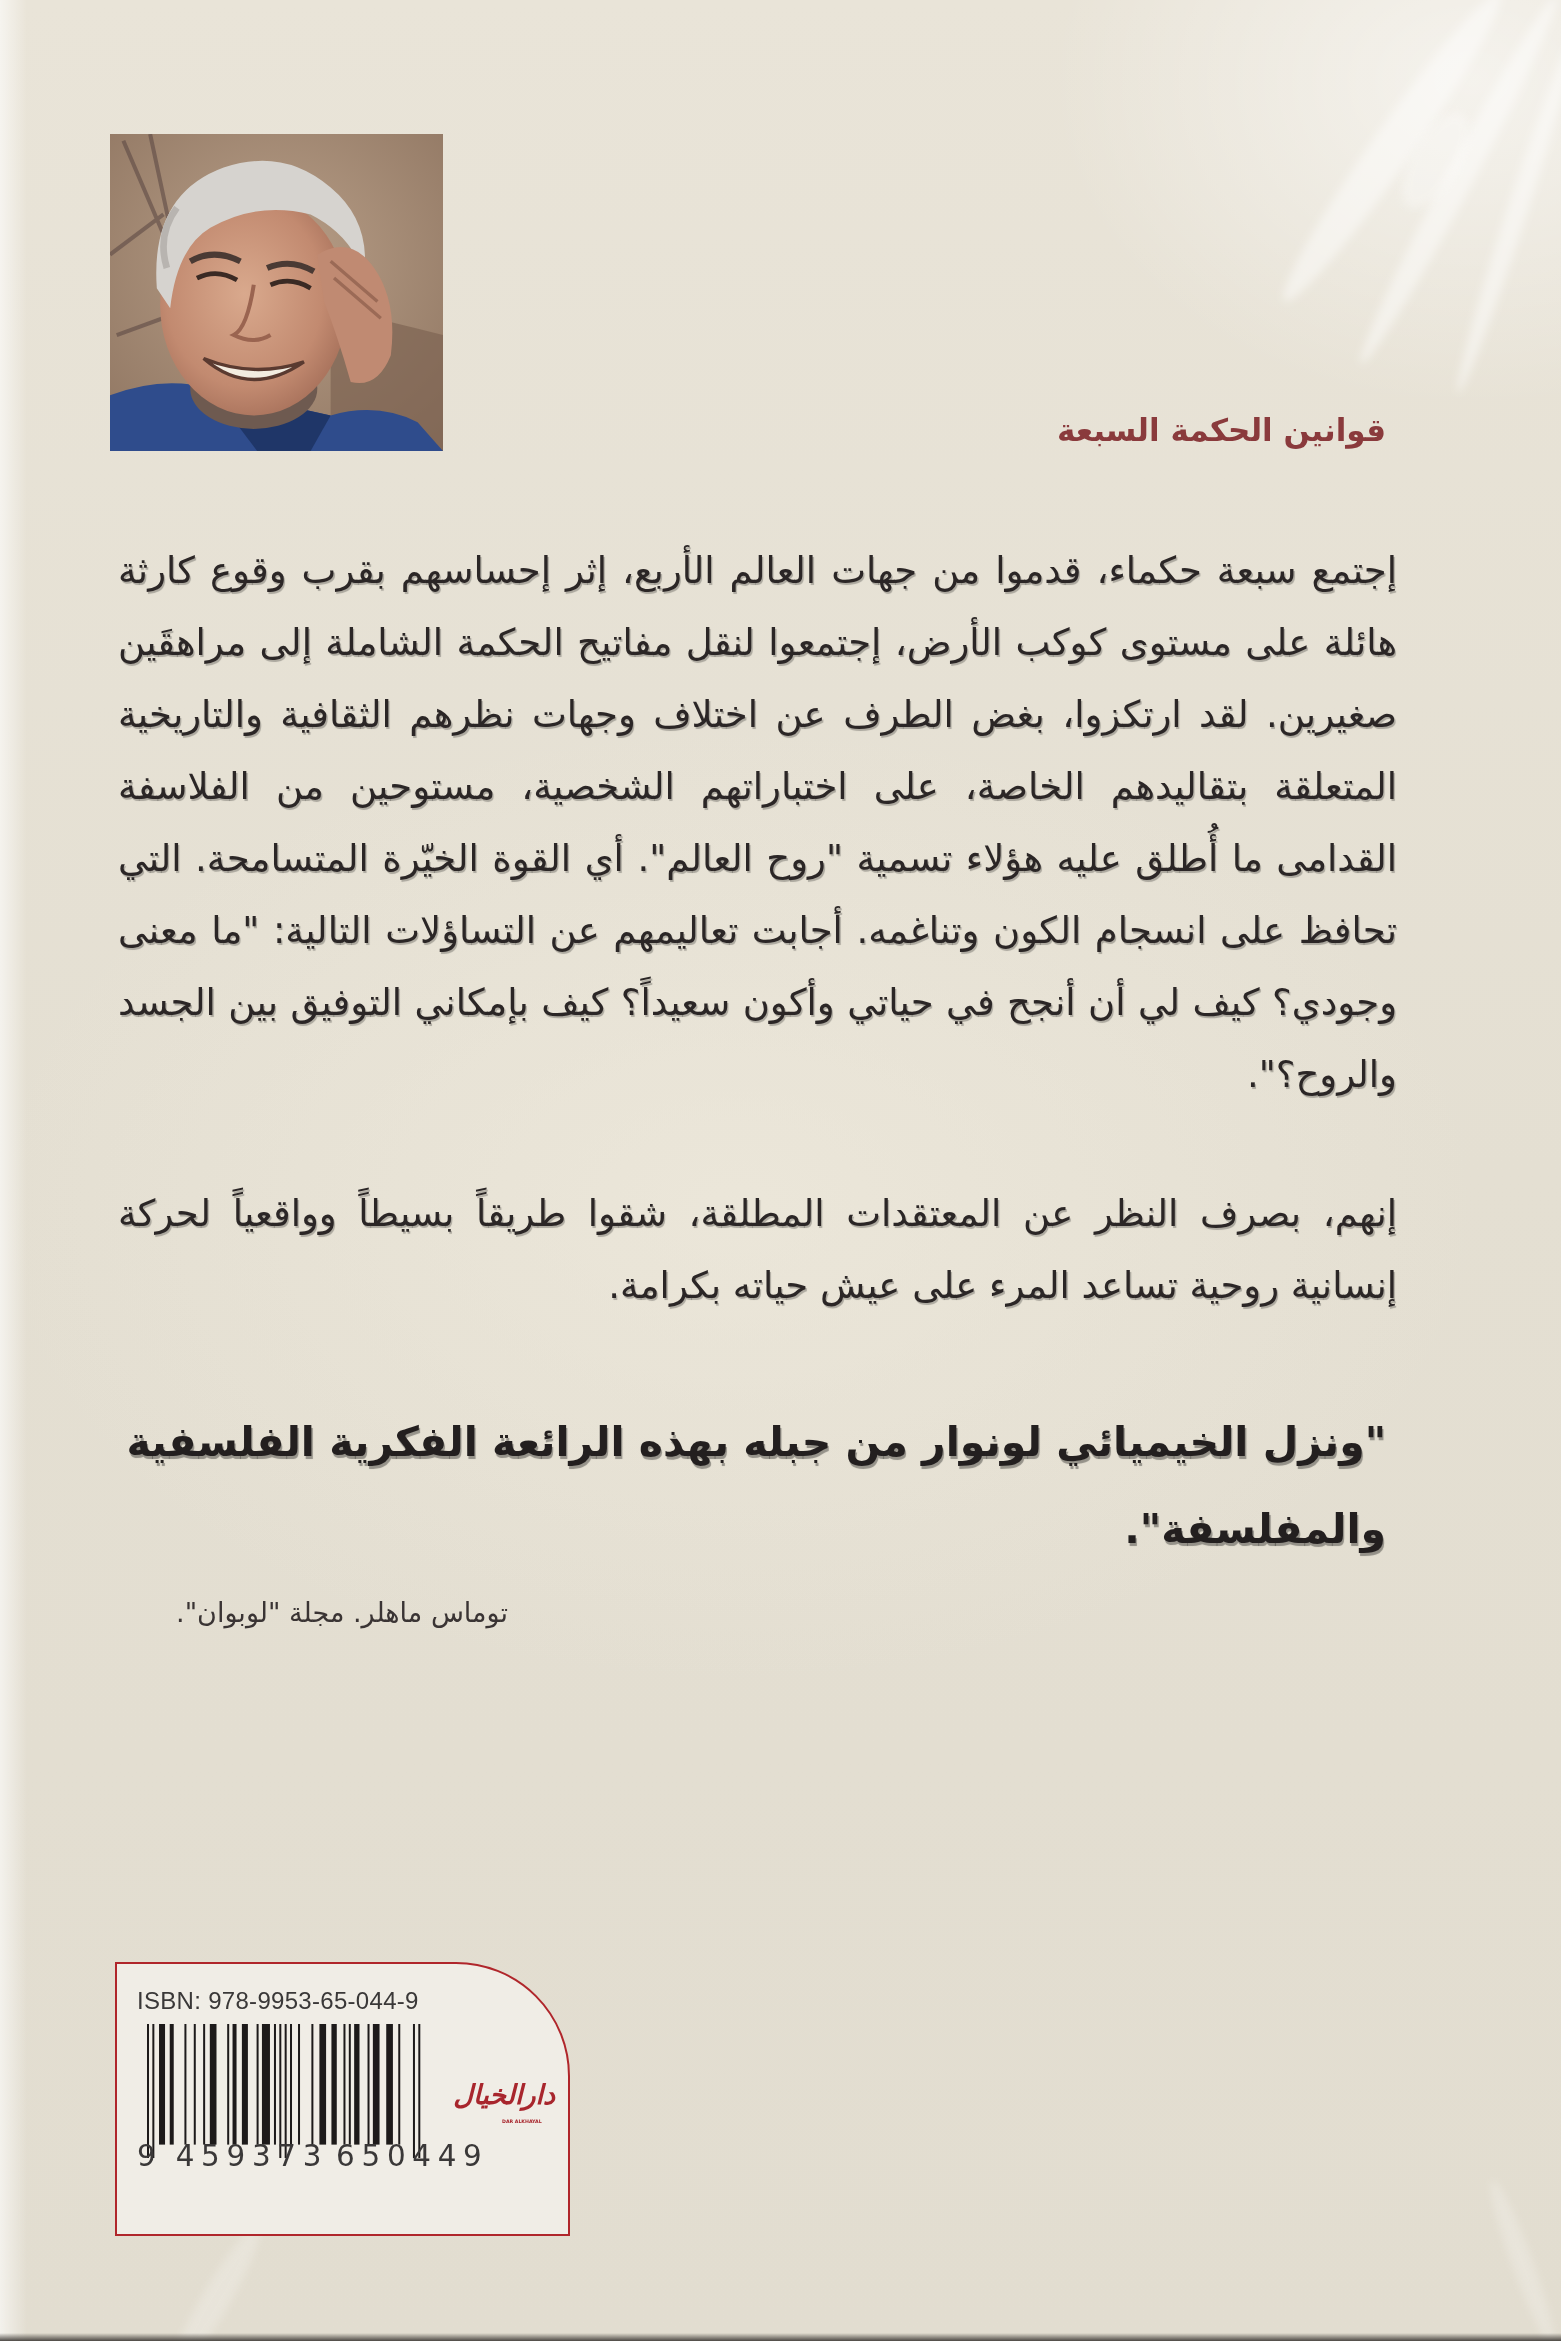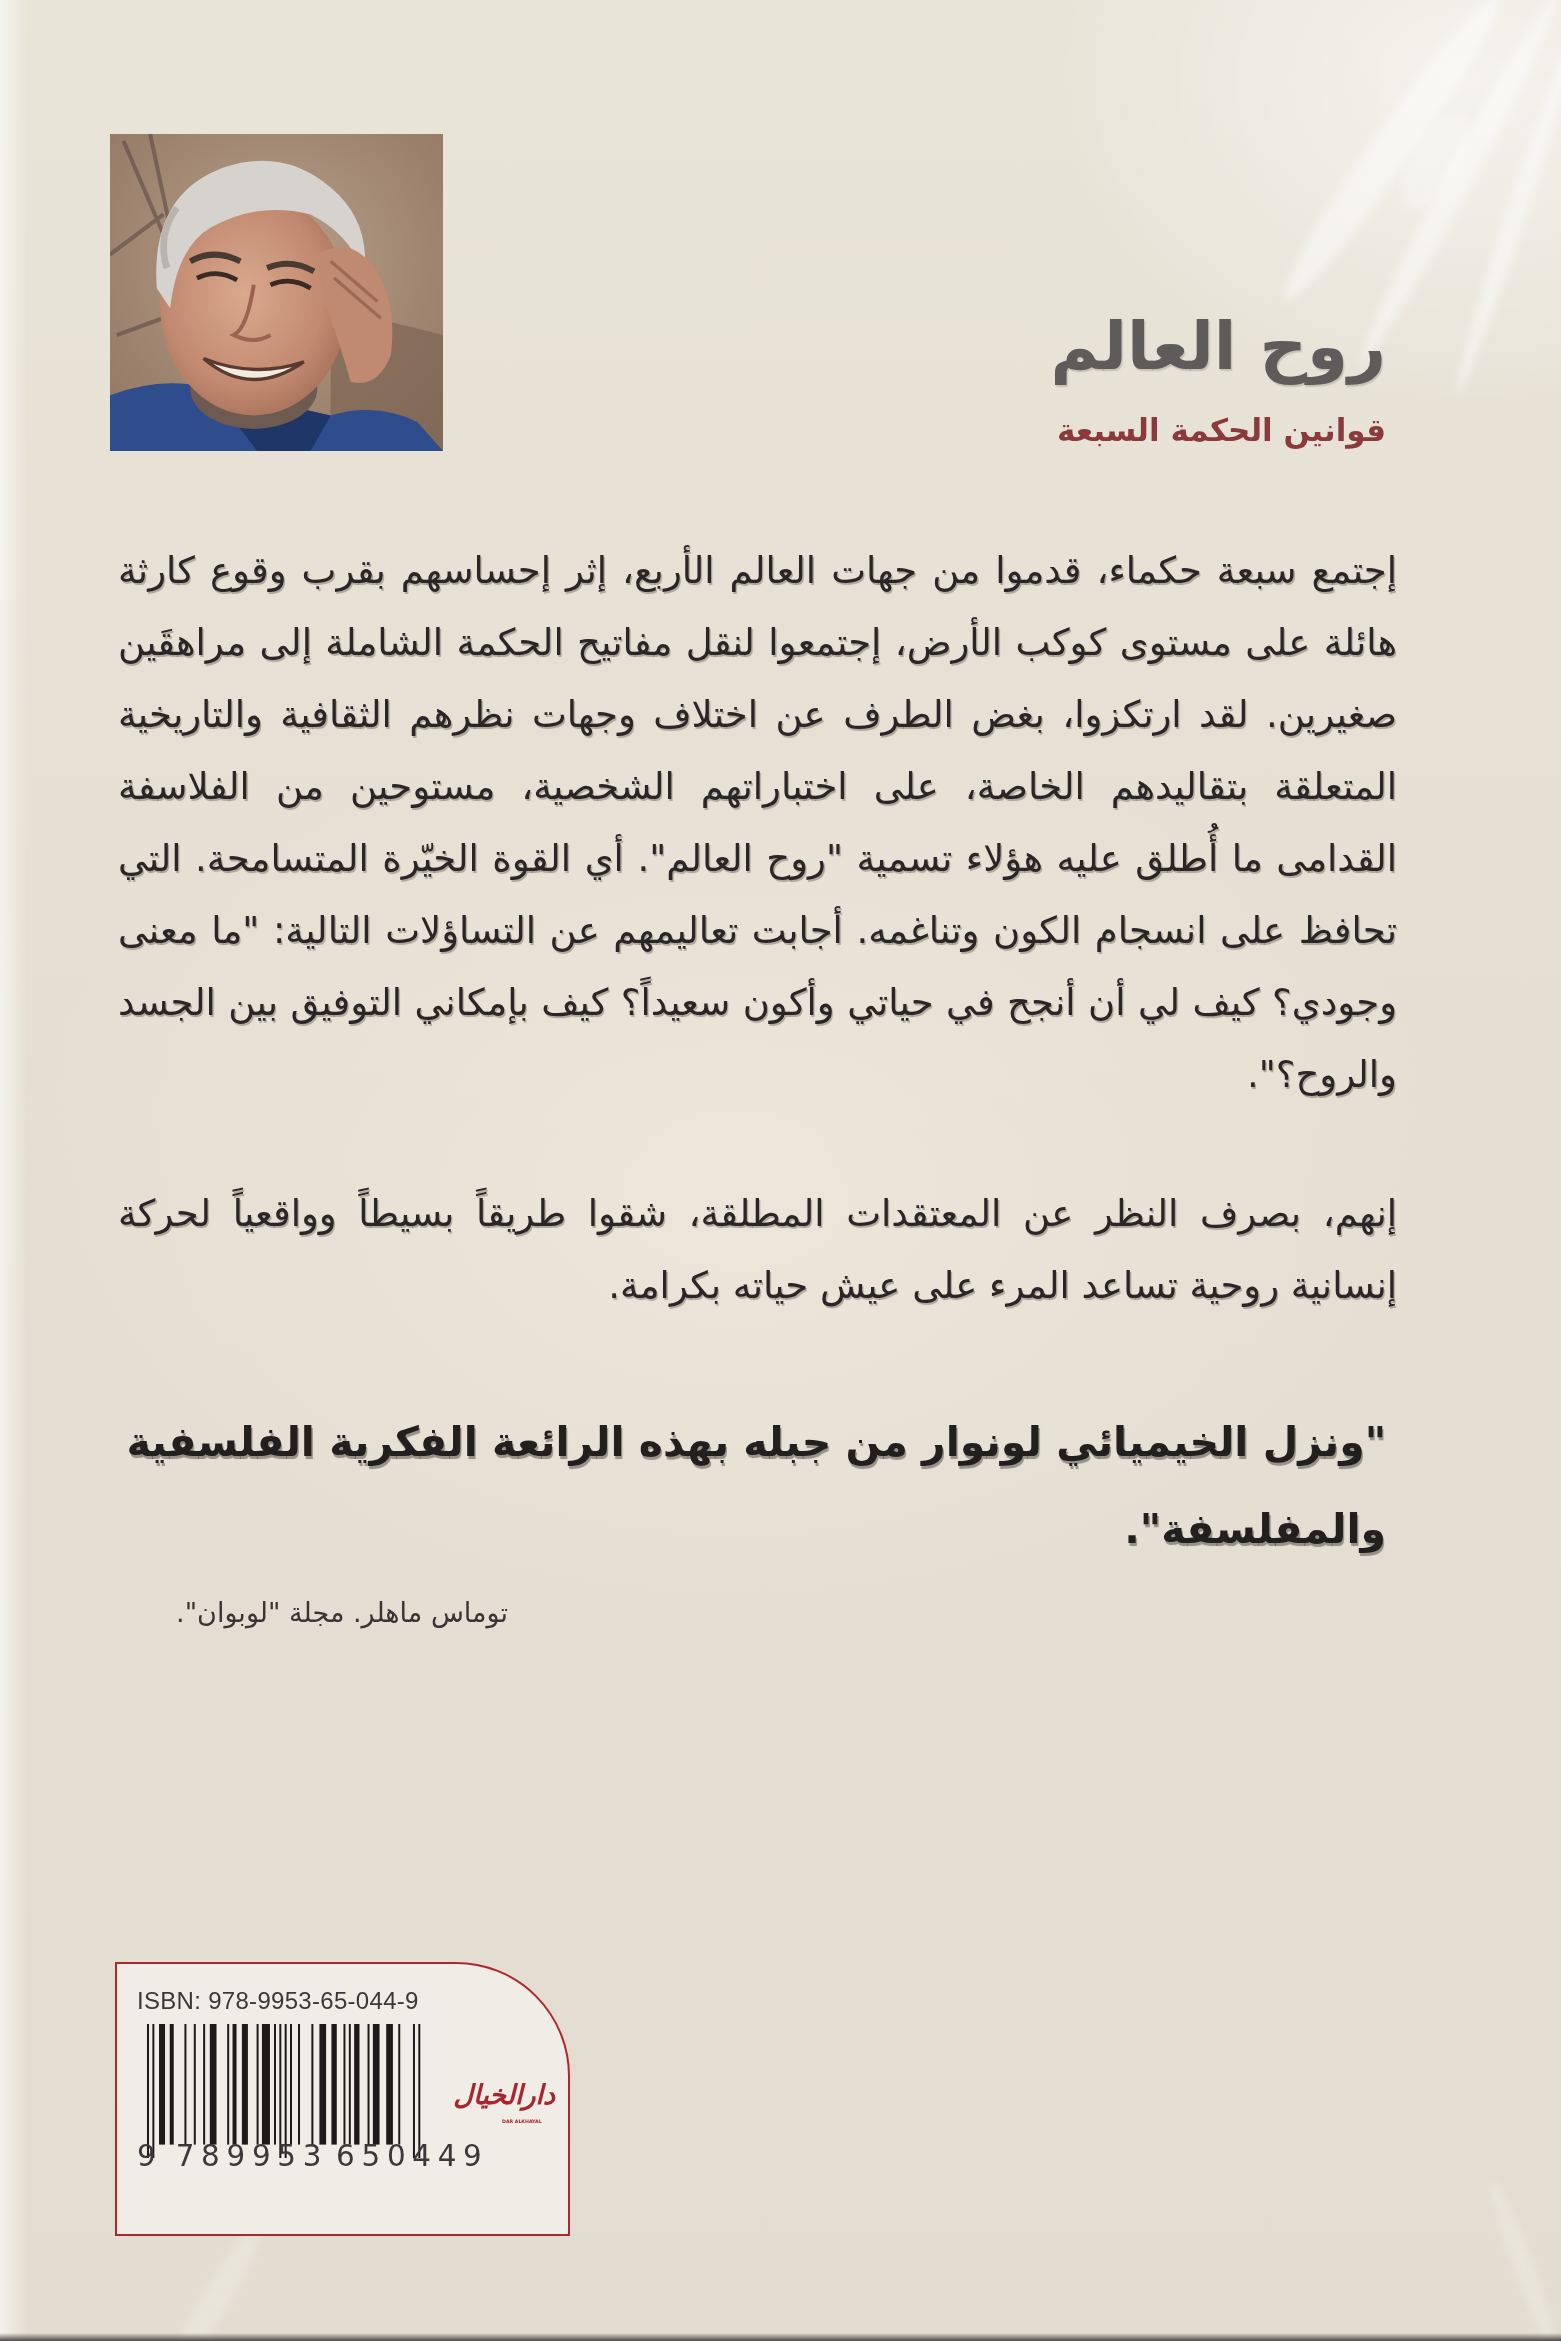--- a/index.html
+++ b/index.html
@@ -264,21 +264,20 @@
 
       <path d="M215 225 Q205 290 185 300 Q215 315 240 300" stroke="#9a6450" stroke-width="6" fill="none"></path>
 
       <path d="M140 335 Q210 395 290 340 Q215 365 140 335 Z" fill="#f2ece0" stroke="#5a3a30" stroke-width="5"></path>
 
       <path d="M310 180 Q360 150 395 200 Q430 250 420 330 Q400 380 360 370 Q340 300 320 250 Z" fill="#c08a72"></path>
       <path d="M330 190 L400 250 M335 215 L405 275" stroke="#9b6a56" stroke-width="5" fill="none"></path>
     </svg>
   </div>
 
-  <div class="book-title">روح العالم</div>
   <div class="book-subtitle">قوانين الحكمة السبعة</div>
 
   <div class="blurb blurb-p1">
     <p>إجتمع سبعة حكماء، قدموا من جهات العالم الأربع، إثر إحساسهم بقرب وقوع كارثة هائلة على مستوى كوكب الأرض، إجتمعوا لنقل مفاتيح الحكمة الشاملة إلى مراهقَين صغيرين. لقد ارتكزوا، بغض الطرف عن اختلاف وجهات نظرهم الثقافية والتاريخية المتعلقة بتقاليدهم الخاصة، على اختباراتهم الشخصية، مستوحين من الفلاسفة القدامى ما أُطلق عليه هؤلاء تسمية "روح العالم". أي القوة الخيّرة المتسامحة. التي تحافظ على انسجام الكون وتناغمه. أجابت تعاليمهم عن التساؤلات التالية: "ما معنى وجودي؟ كيف لي أن أنجح في حياتي وأكون سعيداً؟ كيف بإمكاني التوفيق بين الجسد والروح؟".</p>
   </div>
   <div class="blurb blurb-p2">
     <p>إنهم، بصرف النظر عن المعتقدات المطلقة، شقوا طريقاً بسيطاً وواقعياً لحركة إنسانية روحية تساعد المرء على عيش حياته بكرامة.</p>
   </div>
 
   <div class="quote">
@@ -322,21 +321,21 @@
           <rect x="338" y="0" width="10" height="180"></rect>
           <rect x="358" y="0" width="10" height="180"></rect>
           <rect x="376" y="0" width="3" height="180"></rect>
           <rect x="398" y="0" width="3" height="200"></rect>
           <rect x="406" y="0" width="3" height="200"></rect>
         </g>
       </svg>
     </div>
 
     <div class="barcode-digits">
-      <span class="lead">9</span><span class="grp1">789953</span><span class="grp2">650449</span>
+      <span class="lead">9</span><span class="grp1">459373</span><span class="grp2">650449</span>
     </div>
 
     <div class="publisher-logo">
       <div class="publisher-logo-text">دارالخيال</div>
       <div class="publisher-logo-sub">DAR ALKHAYAL</div>
     </div>
 
   </div>
 
 </div>

